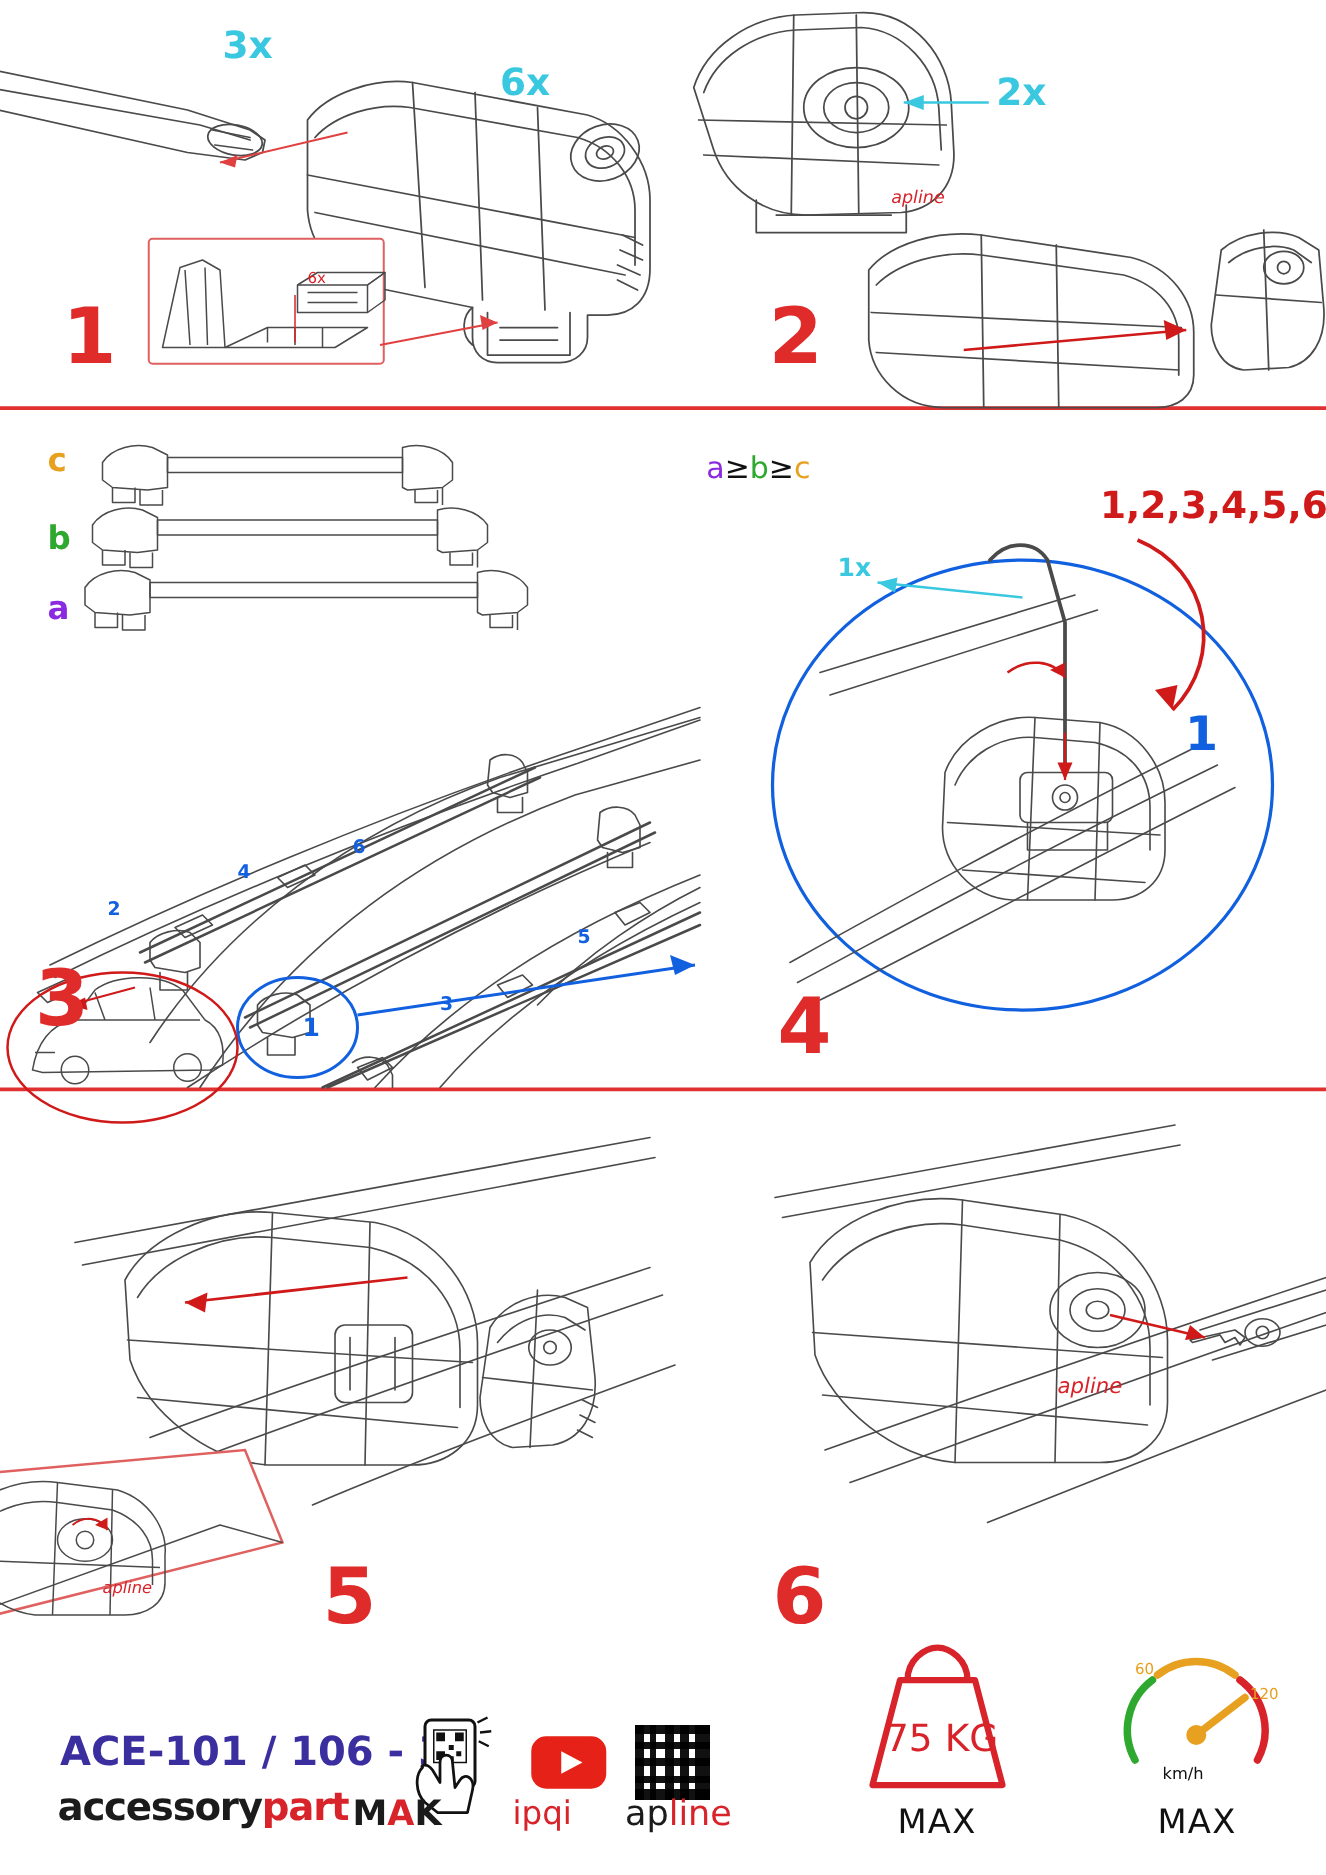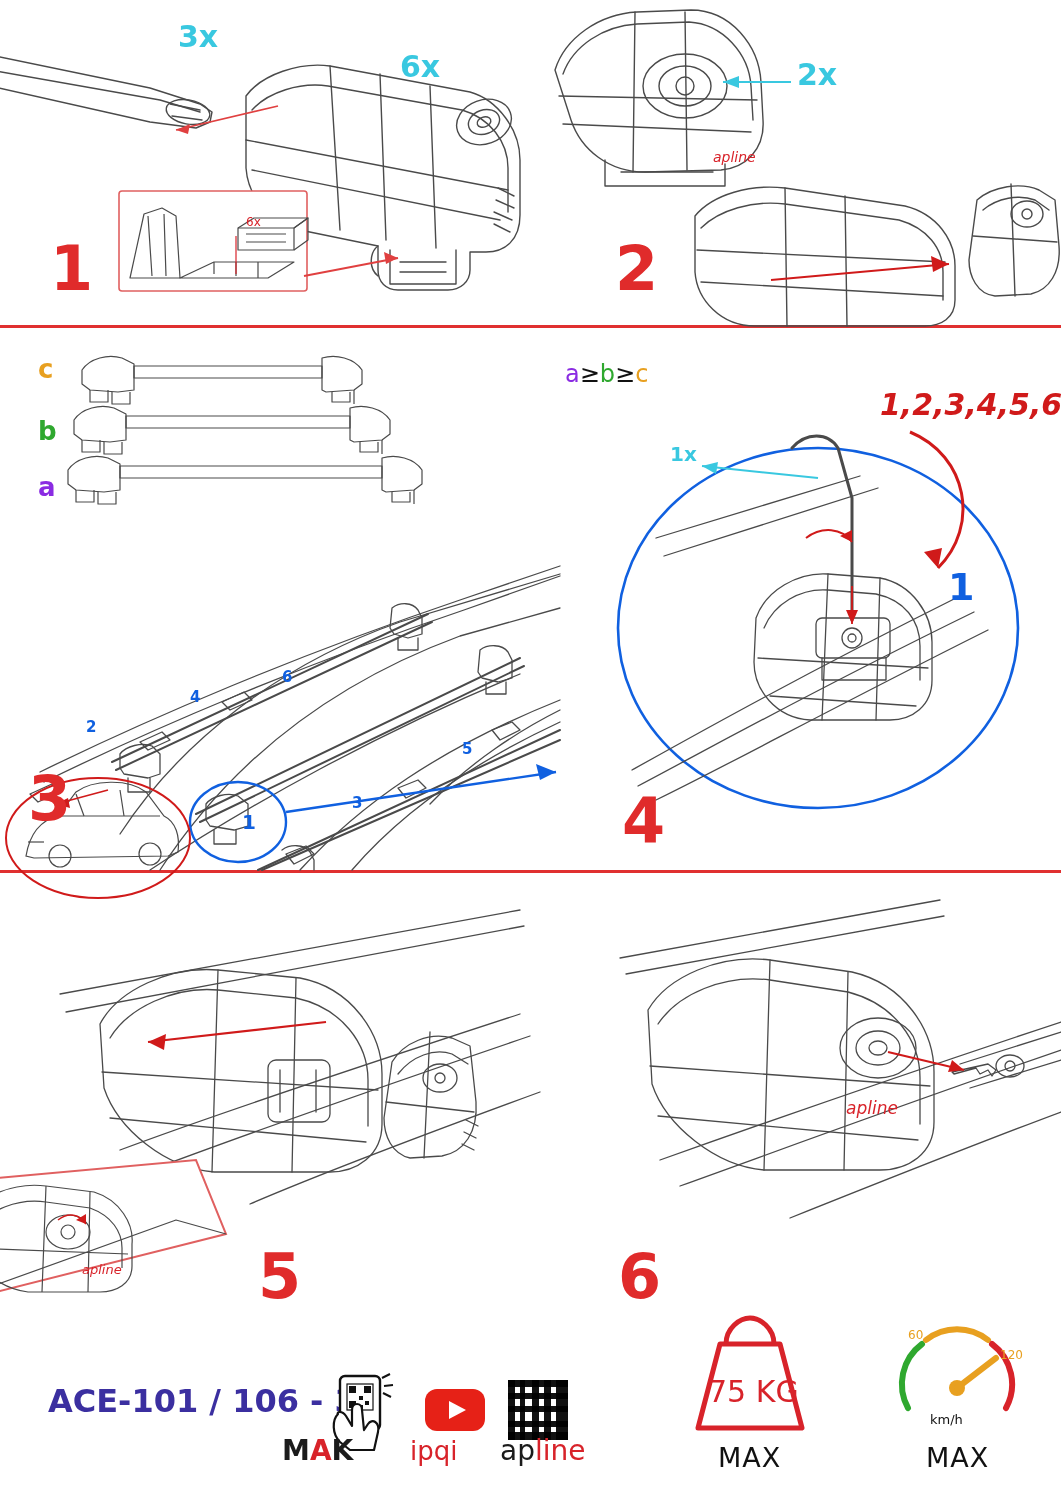--- a/index.html
+++ b/index.html
@@ -56,21 +56,20 @@
     color: #1060e0;
     line-height: 1;
   }
   .seq-label {
     position: absolute;
     font-family: "DejaVu Sans", sans-serif;
     font-weight: bold;
     font-size: 30px;
     color: #d01a1a;
     line-height: 1;
-    font-style: italic;
   }
   .letter {
     position: absolute;
     font-family: "DejaVu Sans", sans-serif;
     font-weight: bold;
     font-size: 26px;
     line-height: 1;
   }
   .letter.a { color: #8a2be2; }
   .letter.b { color: #2fa82f; }
@@ -515,20 +514,23 @@
       <path d="M348 178 L424 196" stroke="#d01a1a" stroke-width="2" fill="none"></path>
       <path d="M424 196 L408 198 L412 186 Z" fill="#d01a1a"></path>
     </svg>
     <div class="step-num" style="left:78px; top:372px;">6</div>
   </div>
 
   <div class="footer">
 
     <div class="product-code">ACE-101 / 106 - 3X</div>
 
+    <div class="brand-accessorypart">
+      <span class="b1">accessory</span><span class="b2">part</span>
+    </div>
 
     <svg style="position:absolute; left:330px; top:2px;" width="68" height="80" viewBox="0 0 68 80">
       <rect x="10" y="4" width="40" height="54" rx="5" fill="#ffffff" stroke="#111" stroke-width="2.4"></rect>
       <rect x="17" y="12" width="26" height="26" fill="none" stroke="#111" stroke-width="1.2"></rect>
       <g fill="#111">
         <rect x="19" y="14" width="7" height="7"></rect>
           <rect x="34" y="14" width="7" height="7"></rect>
         <rect x="19" y="29" width="7" height="7"></rect>
           <rect x="29" y="24" width="4" height="4"></rect>
         <rect x="35" y="29" width="4" height="4"></rect>

